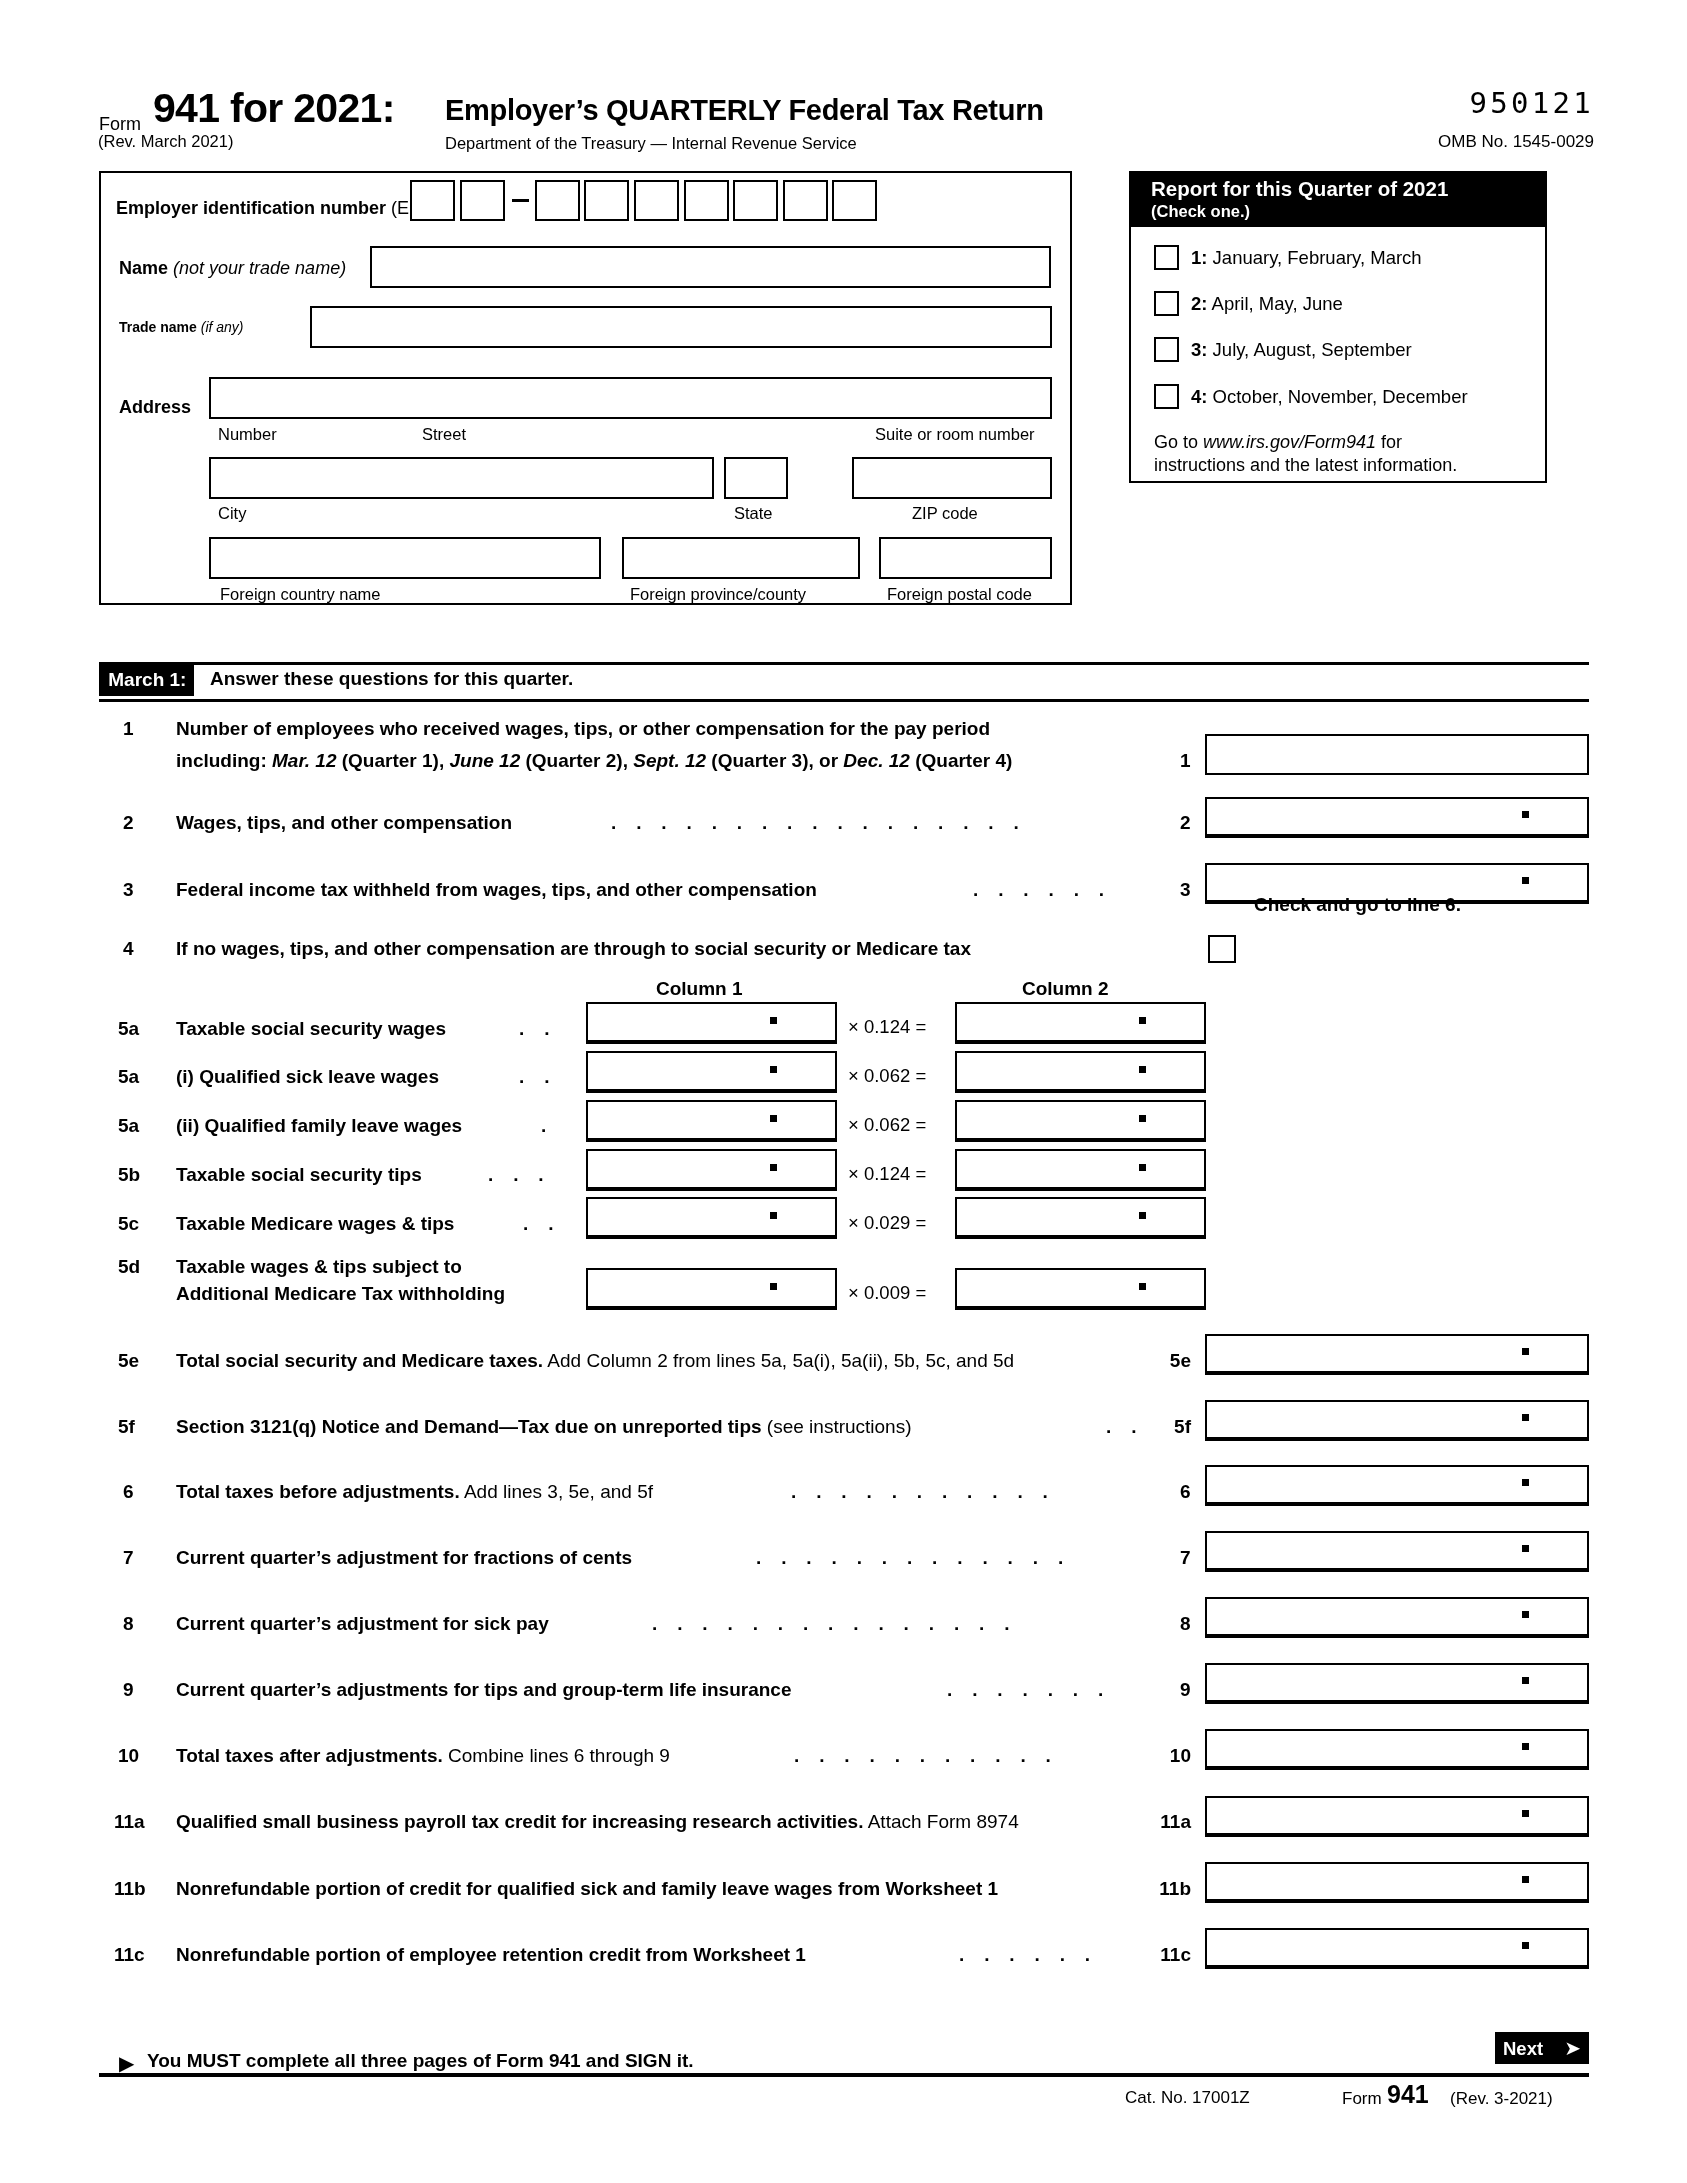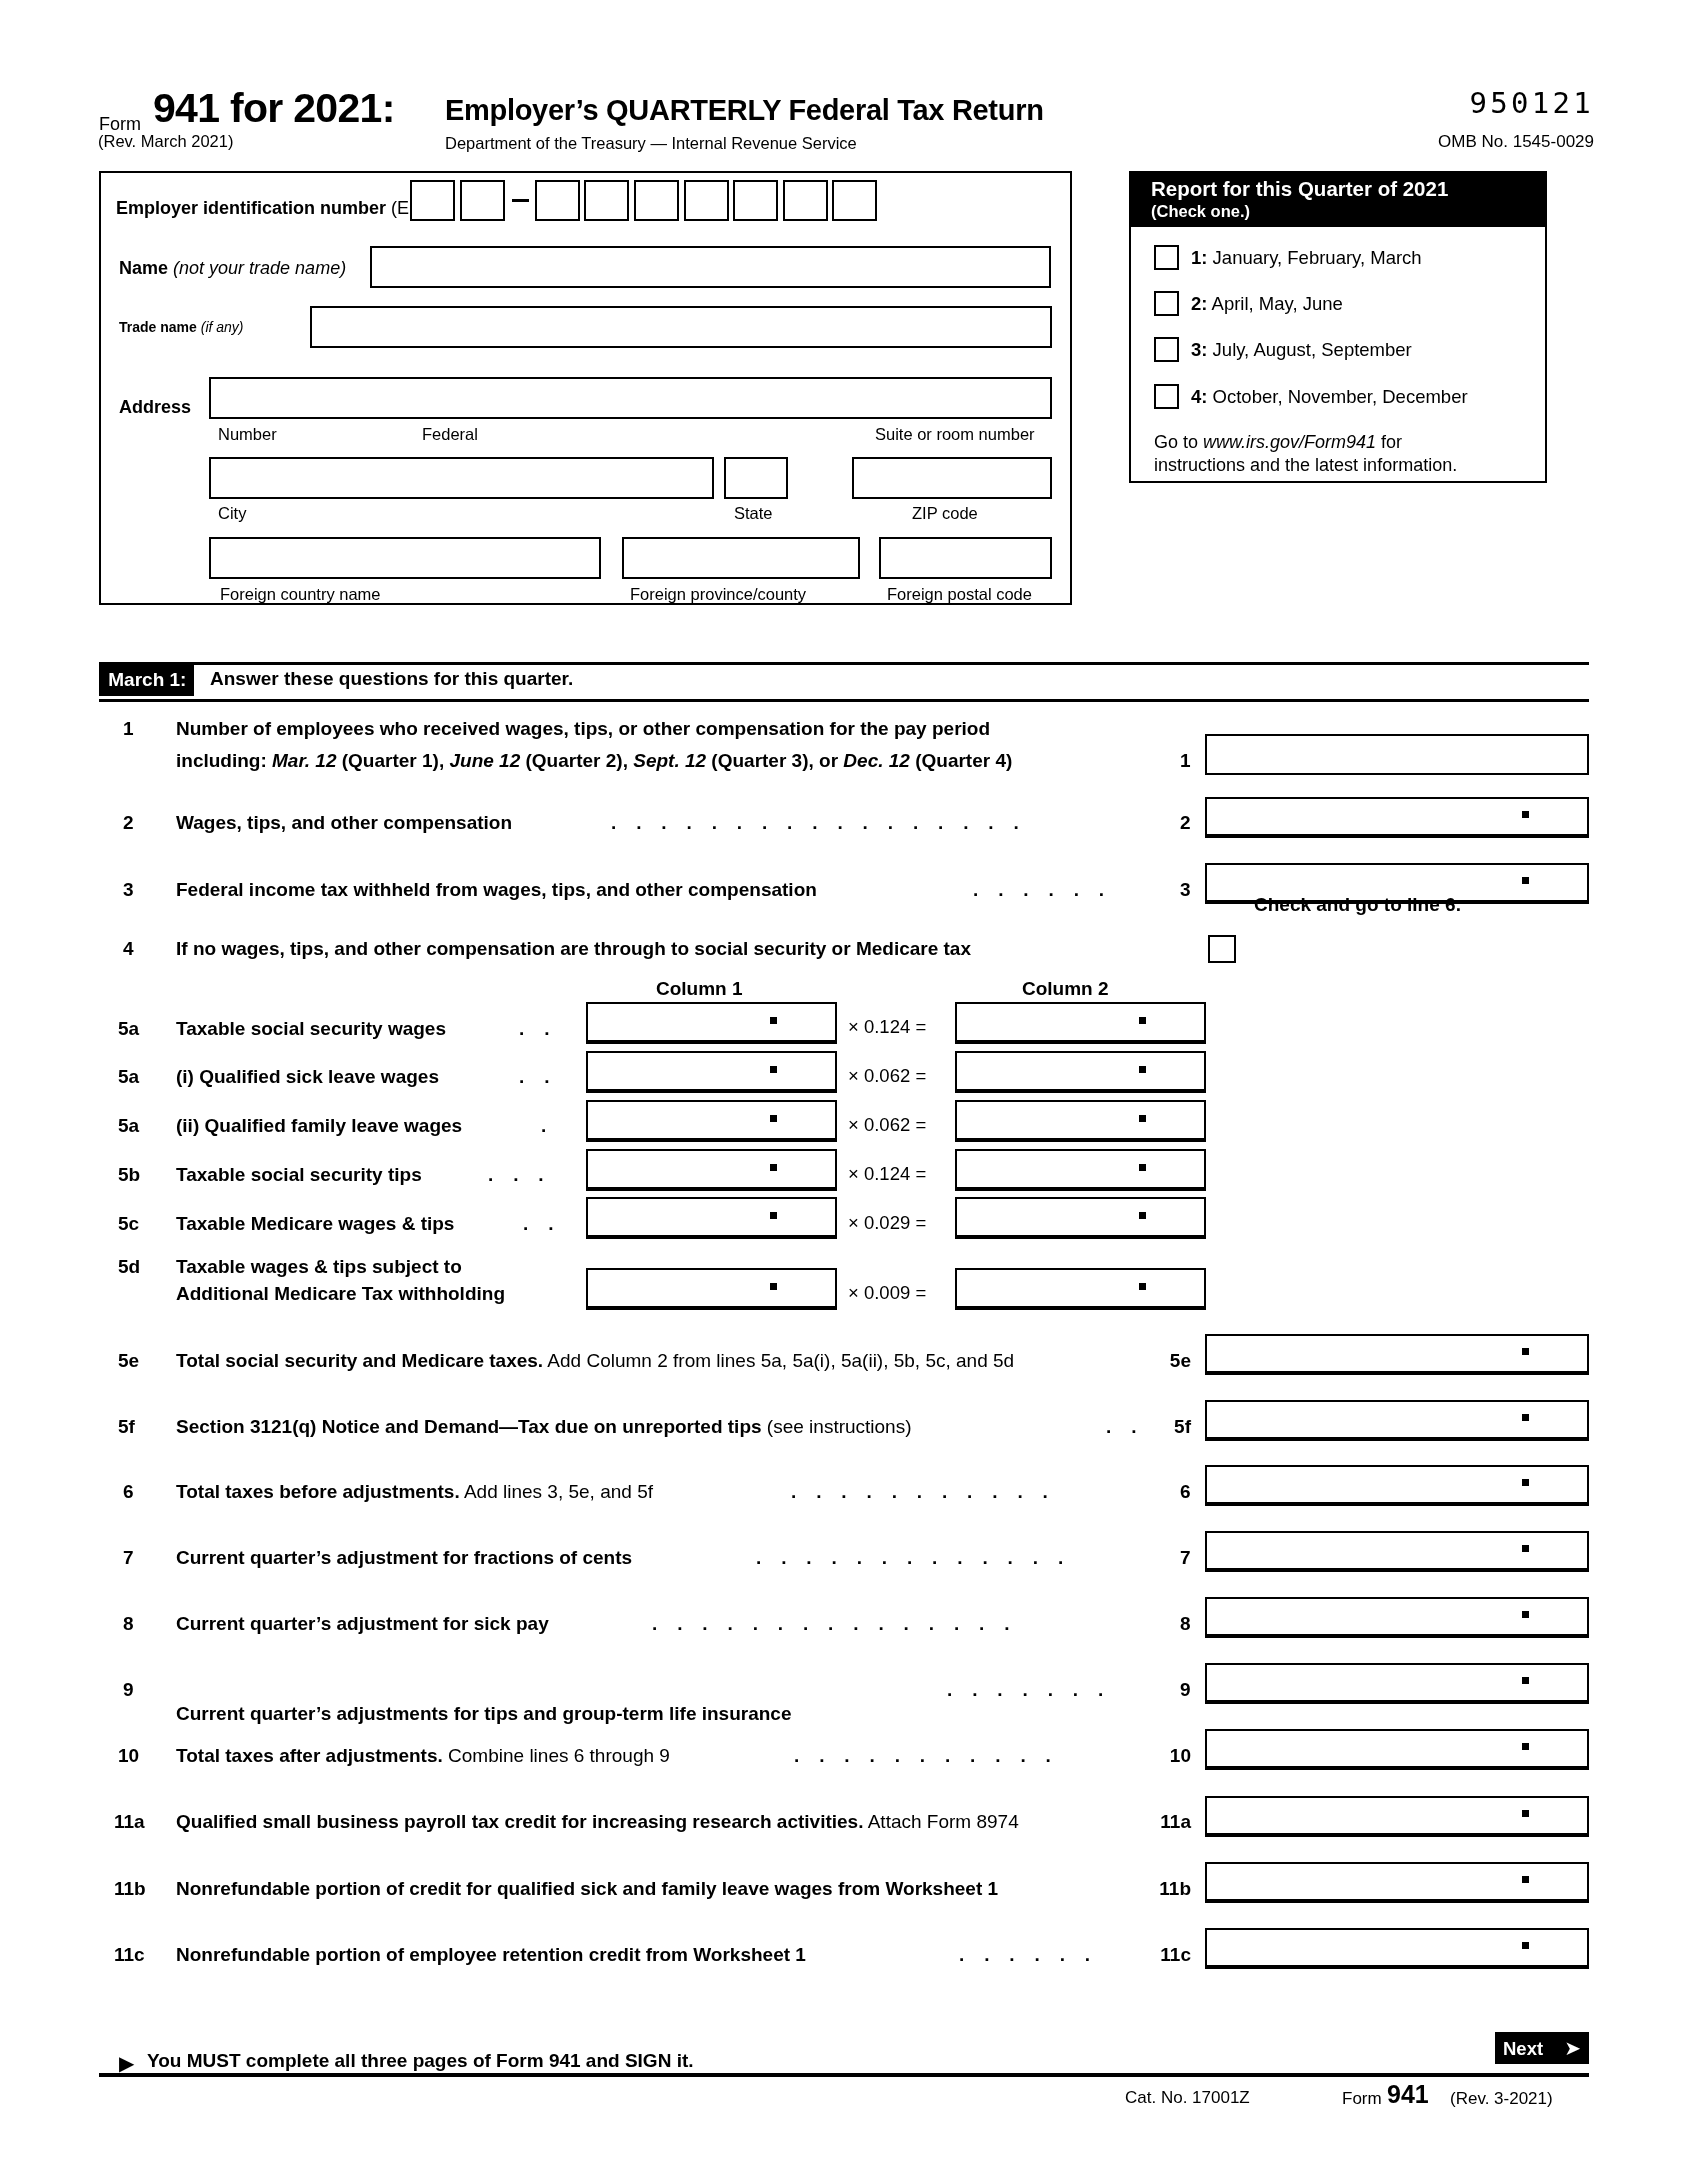--- a/index.html
+++ b/index.html
@@ -152,21 +152,21 @@
 
   <div class="abs lbl-name"><span class="bold">Name</span> <span class="ital">(not your trade name)</span></div>
   <div class="abs fld f-name"></div>
 
   <div class="abs lbl-trade"><span class="bold">Trade name</span> <span class="ital">(if any)</span></div>
   <div class="abs fld f-trade"></div>
 
   <div class="abs lbl-addr bold">Address</div>
   <div class="abs fld f-street"></div>
   <div class="abs sub s-number">Number</div>
-  <div class="abs sub s-street">Federal</div>
+  <div class="abs sub s-street">Street</div>
   <div class="abs sub s-suite">Suite or room number</div>
 
   <div class="abs fld f-city"></div>
   <div class="abs fld f-state"></div>
   <div class="abs fld f-zip"></div>
   <div class="abs sub s-city">City</div>
   <div class="abs sub s-state">State</div>
   <div class="abs sub s-zip">ZIP code</div>
 
   <div class="abs fld f-fcn"></div>
@@ -339,21 +339,21 @@
 
   <div class="qno" style="left:123px; top:1613px;">8</div>
   <div class="qtxt" style="left:176px; top:1613px;">Current quarter’s adjustment for sick pay</div>
   <div class="leader" style="left:652px; top:1613px;">. . . . . . . . . . . . . . .</div>
   <div class="rno" style="left:1164px; top:1613px; width:26.5px;">8</div>
   <div class="abs abox" style="left:1205px; top:1597px; width:384px; height:41px;">
       <div class="dec"></div>
     </div>
 
   <div class="qno" style="left:123px; top:1679px;">9</div>
-  <div class="qtxt" style="left:176px; top:1679px;margin-top:24px;">Current quarter’s adjustments for tips and group-term life insurance</div>
+  <div class="qtxt" style="left:176px; top:1679px;">Current quarter’s adjustments for tips and group-term life insurance</div>
   <div class="leader" style="left:947px; top:1679px;">. . . . . . .</div>
   <div class="rno" style="left:1164px; top:1679px; width:26.5px;">9</div>
   <div class="abs abox" style="left:1205px; top:1663px; width:384px; height:41px;">
       <div class="dec"></div>
     </div>
 
   <div class="qno" style="left:118px; top:1745px;">10</div>
   <div class="qtxt" style="left:176px; top:1745px;"><span>Total taxes after adjustments.</span><span class="reg"> Combine lines 6 through 9</span></div>
   <div class="leader" style="left:794px; top:1745px;">. . . . . . . . . . .</div>
   <div class="rno" style="left:1155px; top:1745px; width:36px;">10</div>

